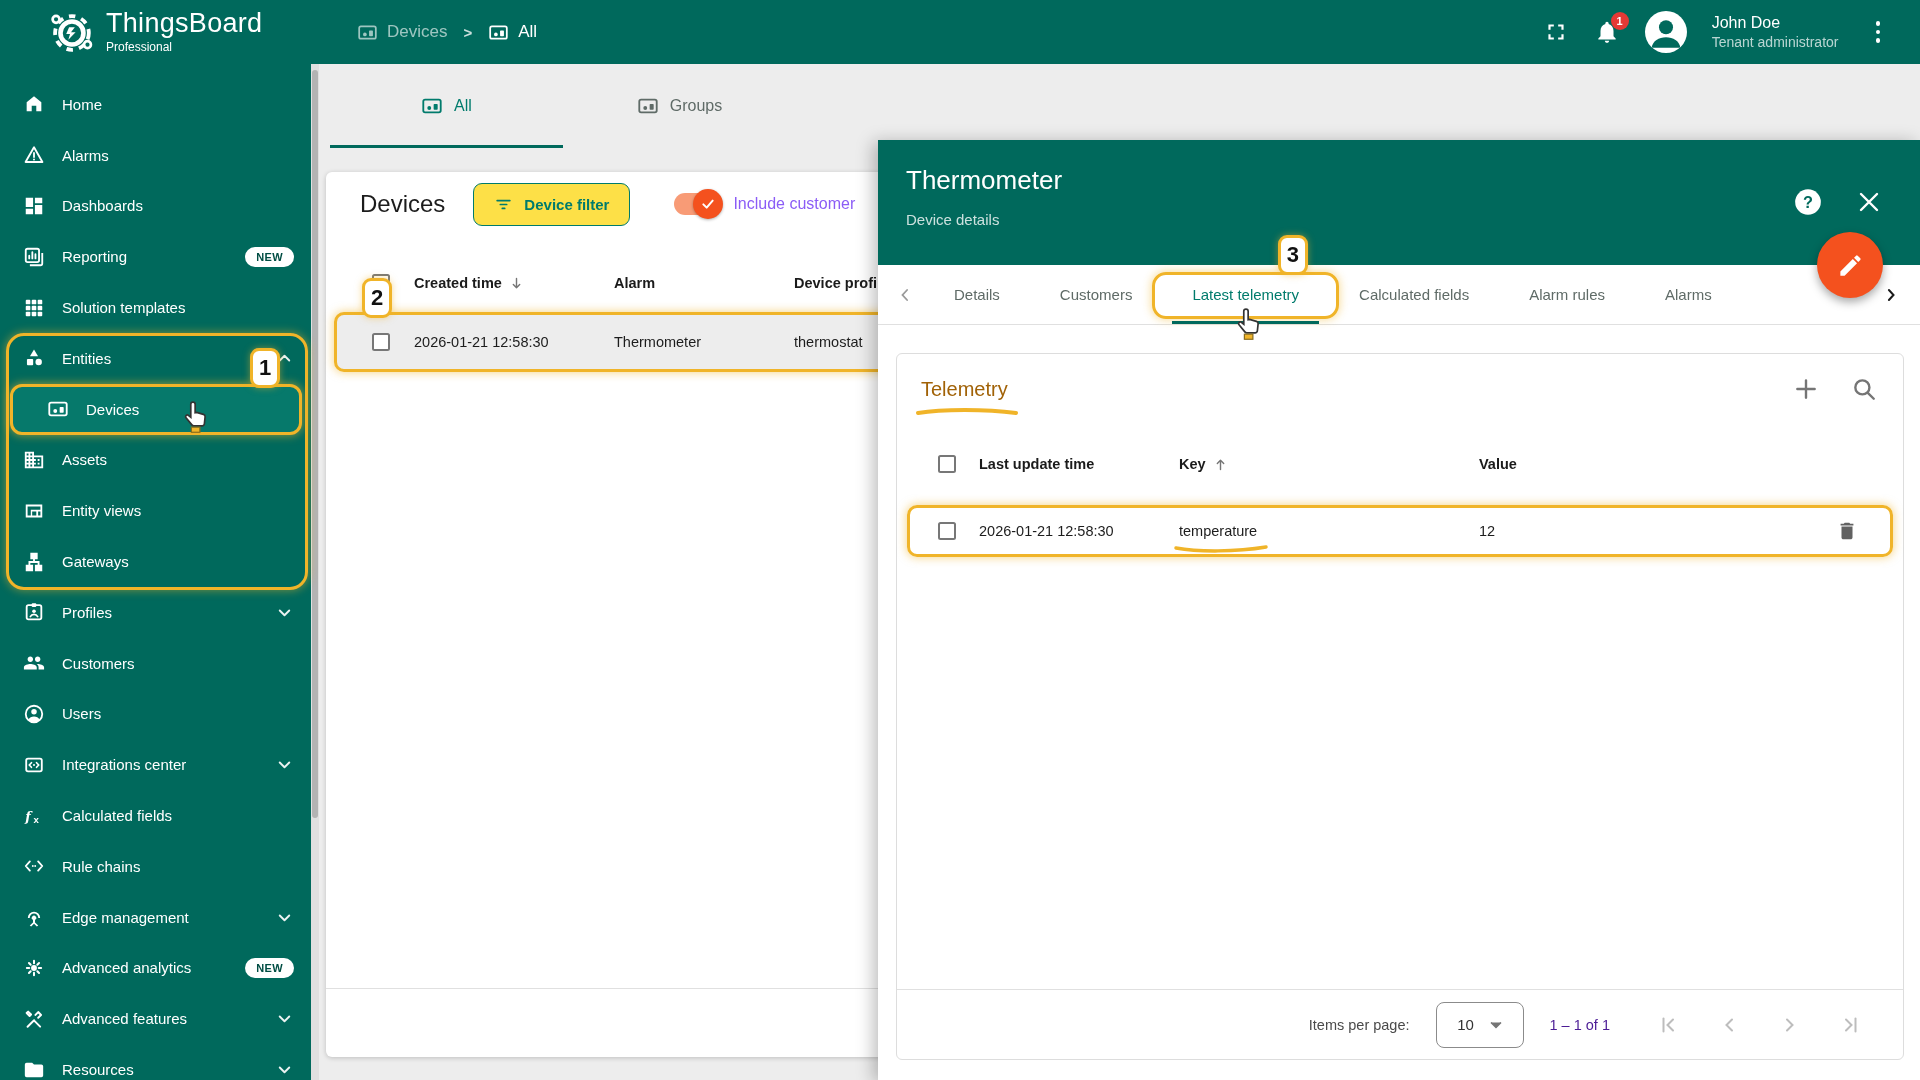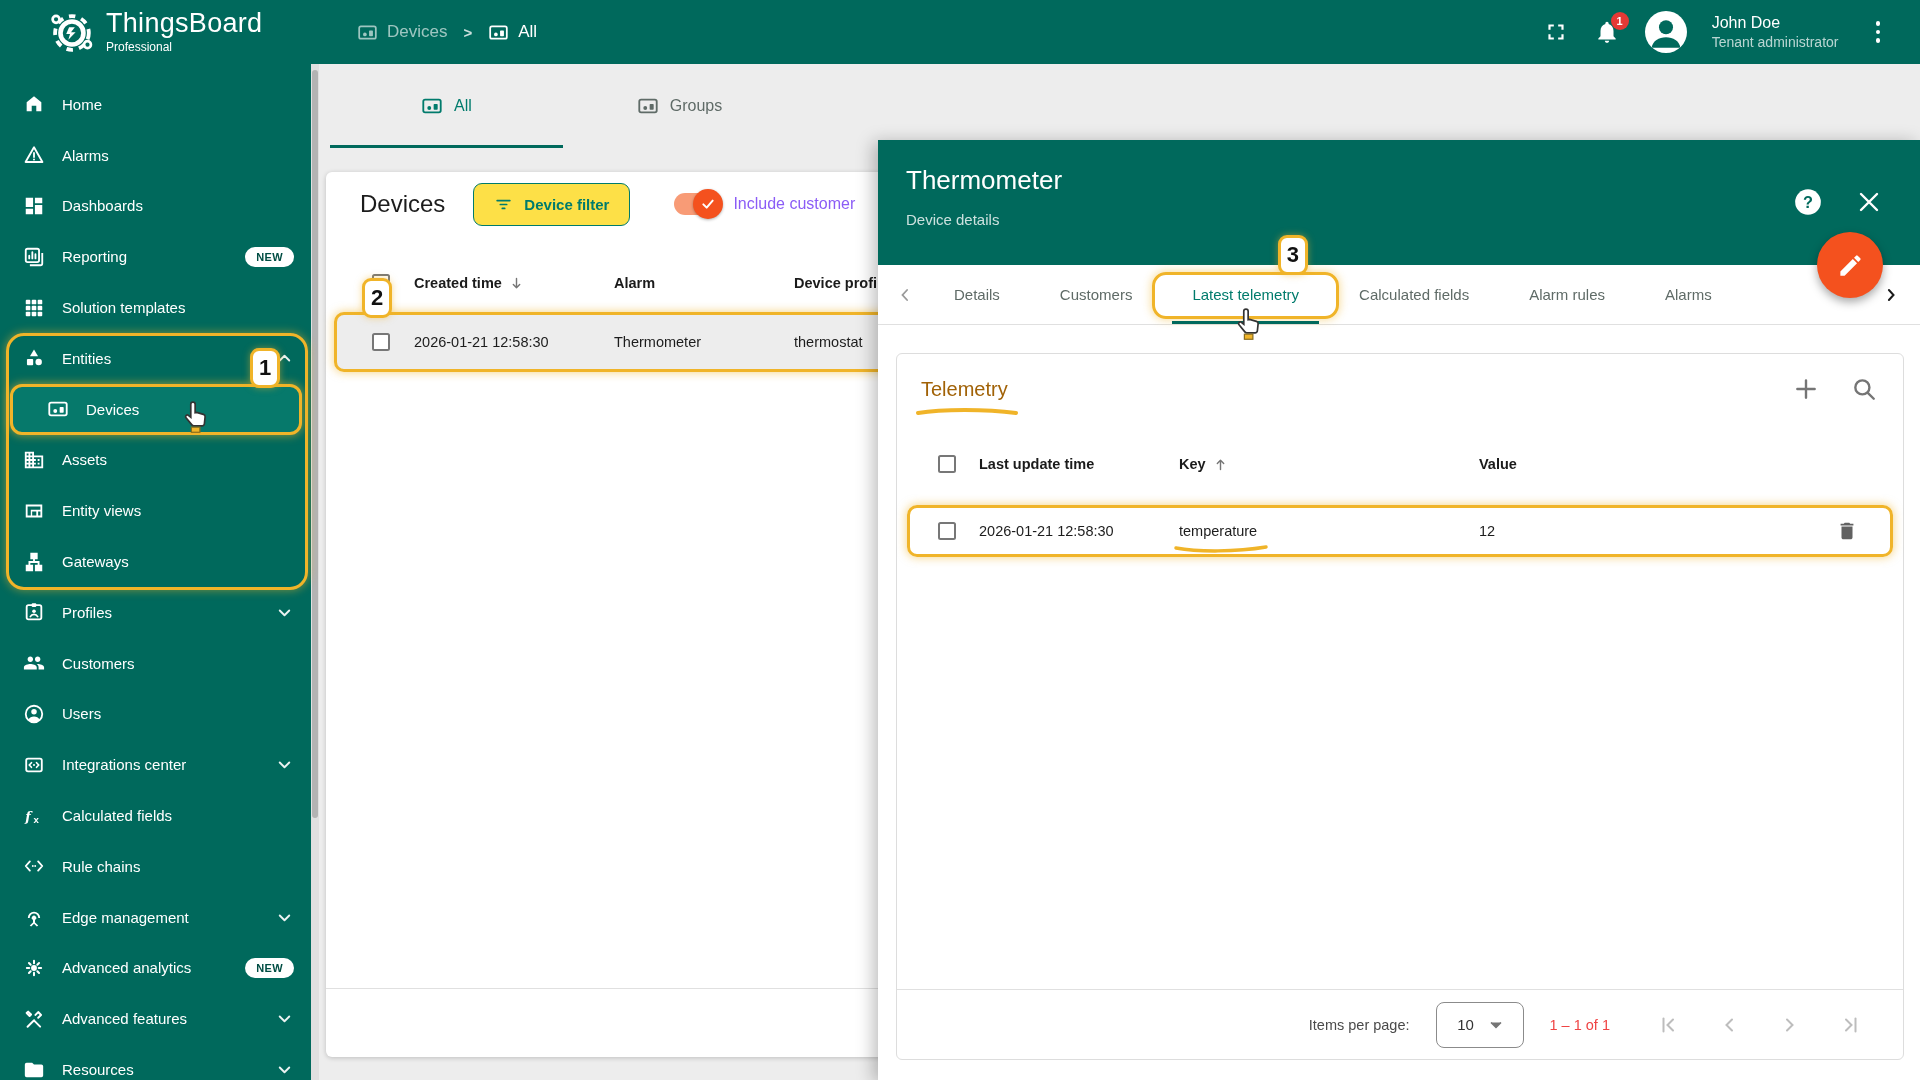--- a/index.html
+++ b/index.html
@@ -93,21 +93,21 @@
   .tele-icons { margin-left:auto; display:flex; align-items:center; gap:32px; color:#757575; }
   .tele-icons svg { width:26px; height:26px; cursor:pointer; }
   .tele-grid { display:grid; grid-template-columns:41px 200px 300px 1fr 54px; align-items:center; }
   .tele-head { height:52px; margin-top:24px; padding-left:41px; font-size:14.5px; font-weight:700; color:#1b1b1b; }
   .tele-row { height:52px; margin:15px 10px 0 10px; padding-left:28px; border:3px solid #f0b429; border-radius:10px; box-shadow:0 0 9px 1px rgba(240,180,41,.5); font-size:14.5px; color:#1d1d1d; position:relative; }
   .trash-btn { color:#616161; cursor:pointer; }
   .trash-btn svg { width:22px; height:22px; }
   .tele-spacer { flex:1; }
   .tele-pagination { height:70px; flex:none; border-top:1px solid #e0e0e0; display:flex; align-items:center; justify-content:flex-end; padding-right:40px; font-size:14.5px; color:#4a4a4a; }
   .ipp-select { margin:0 26px; width:88px; height:46px; border:1px solid #8b8b8b; border-radius:8px; display:flex; align-items:center; justify-content:center; gap:16px; font-size:15px; color:#333; cursor:pointer; }
-  .range-label { margin-right:46px; color:#ef4444; }
+  .range-label { margin-right:46px; color:#4c1d95; }
   .pager { display:flex; align-items:center; gap:37px; color:#bdbdbd; }
   .pager span { cursor:pointer; }
   .pager svg { width:24px; height:24px; }
 
   
   .tut-outer { position:absolute; left:6px; top:333px; width:302px; height:257px; border:3px solid #f0b429; border-radius:18px; box-shadow:0 0 9px 1px rgba(240,180,41,.45); z-index:55; pointer-events:none; }
   .tut-badge { position:absolute; background:#fff; border:3px solid #f0b429; border-radius:9px; width:30px; height:40px; display:flex; align-items:center; justify-content:center; font-size:22px; font-weight:600; color:#111; box-shadow:0 0 7px rgba(240,180,41,.5); z-index:56; pointer-events:none; }
   .badge-1 { left:250px; top:348px; }
   .row-badge { left:25px; top:-37px; }
   .tab-badge { left:calc(50% + 32px); top:-30px; }

